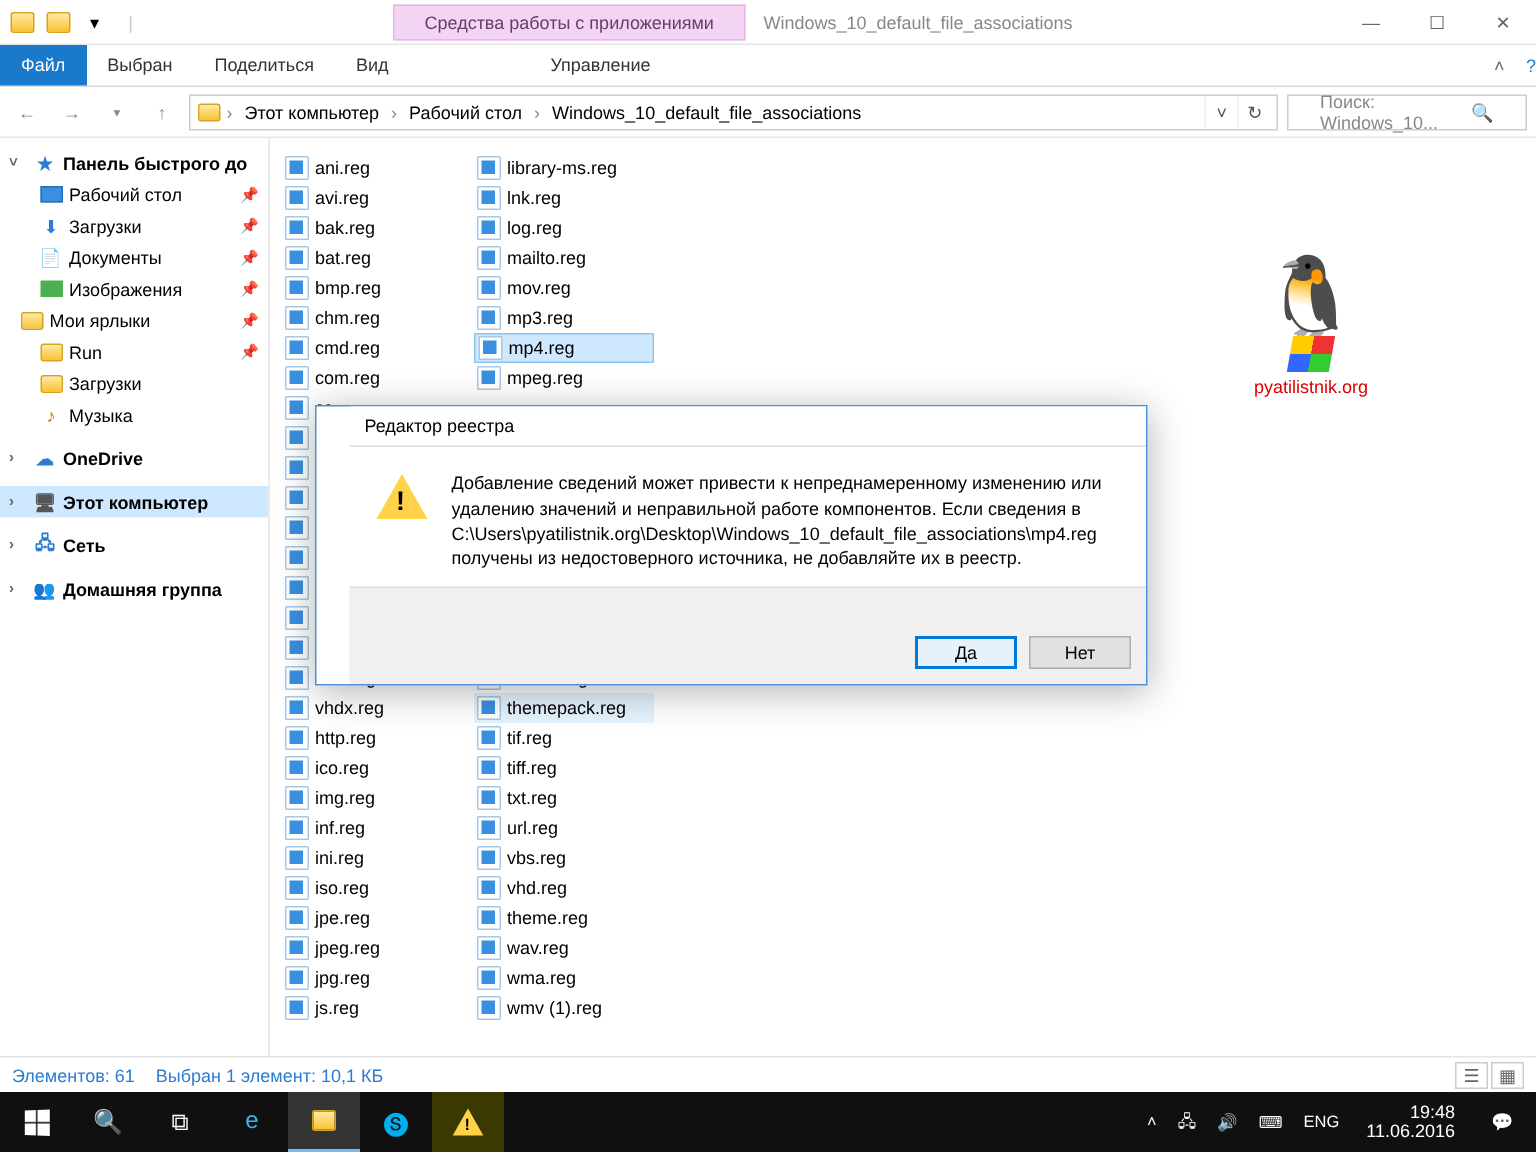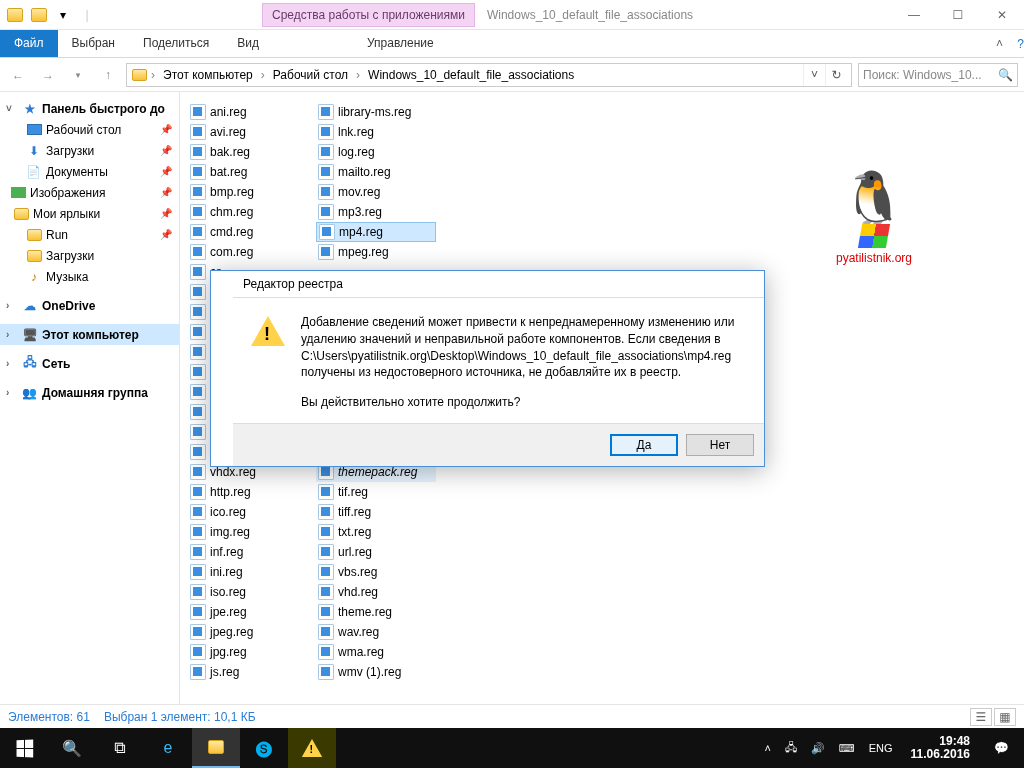--- a/index.html
+++ b/index.html
@@ -2,40 +2,40 @@
 <html><head>
 <meta charset="utf-8">
 <style>
 * { margin: 0; padding: 0; box-sizing: border-box; font-family: "Segoe UI", Tahoma, sans-serif; font-size: 12px; }
 body { width: 1024px; height: 768px; overflow: hidden; background: #fff; position: relative; }
 
 .titlebar { height: 30px; display: flex; align-items: center; background: #fff; border-bottom: 1px solid #e5e5e5; }
 .titlebar .qat { display: flex; align-items: center; padding: 0 4px; gap: 2px; }
 .qat-btn { width: 22px; height: 22px; display: flex; align-items: center; justify-content: center; }
 .folder-ico { width: 16px; height: 14px; background: linear-gradient(#ffe9a6,#f9c232); border: 1px solid #d6a420; border-radius: 2px; }
-.titlebar .contexttab { margin-left: 160px; background: #f3d4f3; padding: 4px 9px; color: #6a3a6a; border: 1px solid #e6b4e6; }
+.titlebar .contexttab { margin-left: 160px; background: #f3d4f3; padding: 4px 20px; color: #6a3a6a; border: 1px solid #e6b4e6; }
 .titlebar .wtitle { margin-left: 12px; color: #888; }
 .titlebar .winbtns { margin-left: auto; display: flex; }
 .winbtn { width: 44px; height: 30px; display: flex; align-items: center; justify-content: center; color: #666; }
 
 .ribbon-tabs { height: 28px; display: flex; align-items: stretch; border-bottom: 1px solid #d8d8d8; }
 .ribbon-tab { padding: 6px 14px; color: #333; }
 .ribbon-tab.file { background: #1979ca; color: #fff; }
 .ribbon-tab.context { margin-left: 80px; }
 .ribbon-help { margin-left: auto; width: 28px; display:flex; align-items:center; justify-content:center; color:#1979ca; }
 .ribbon-help .chev { width:28px; color:#666; }
 
 .addrbar { height: 34px; display: flex; align-items: center; gap: 6px; padding: 4px 6px; border-bottom: 1px solid #e5e5e5; }
 .navbtn { width: 24px; height: 24px; display:flex; align-items:center; justify-content:center; color:#888; border-radius:2px; }
 .addrbox { flex: 1; height: 24px; border: 1px solid #ccc; display:flex; align-items:center; padding: 0 4px; gap:4px; }
 .crumb { padding: 2px 4px; }
 .crumb-sep { color:#888; }
 .addr-right { display:flex; }
 .addr-rbtn { width:22px; height:22px; display:flex; align-items:center; justify-content:center; color:#555; border-left:1px solid #eee; }
-.searchbox { width: 160px; height: 24px; border: 1px solid #ccc; display:flex; align-items:center; padding: 0 4px; color:#888; }
+.searchbox { width: 160px; height: 24px; border: 1px solid #ccc; display:flex; align-items:center; padding: 0 21px; color:#888; }
 .searchbox .sicon { margin-left:auto; }
 
 .body { display:flex; height: calc(768px - 30px - 28px - 34px - 24px - 40px); }
 .nav { width: 180px; border-right: 1px solid #e5e5e5; overflow:hidden; padding: 6px 0; }
 .nav-item { display:flex; align-items:center; height: 21px; padding-left: 6px; gap:4px; }
 .nav-item.sel { background: #cde8ff; }
 .nav-item .chev { width:12px; color:#666; font-size:10px; }
 .nav-item .pin { margin-left:auto; margin-right:6px; color:#777; font-size:10px; }
 .nav-group { font-weight:600; }
 .nav-icon { width:16px; height:16px; display:inline-flex; align-items:center; justify-content:center; }
@@ -64,34 +64,34 @@
 
 .dialog { position:absolute; left:210px; top:270px; width:555px; background:#fff; border:1px solid #4a90d9; box-shadow: 0 4px 24px rgba(0,0,0,0.3); z-index:50;padding-left:22px; }
 .dialog .dtitle { background:#fff; padding:6px 10px; border-bottom:1px solid #ddd; }
 .dialog .dbody { display:flex; padding: 16px 18px 10px; gap: 16px; }
 .dialog .dicon { width:34px; height:34px; flex:none; display:flex; align-items:center; justify-content:center; }
 .tri { width:0; height:0; border-left:17px solid transparent; border-right:17px solid transparent; border-bottom:30px solid #ffd24a; position:relative; }
 .tri::after { content:"!"; position:absolute; left:-4px; top:8px; font-weight:bold; font-size:18px; color:#000; }
 .dialog .dmsg { line-height:1.4; }
 .dialog .dq { padding: 4px 18px 14px 68px; }
 .dialog .dbtns { background:#f0f0f0; padding:10px; display:flex; justify-content:flex-end; gap:8px; border-top:1px solid #ddd; }
-.dbtn { min-width:68px; height:22px; border:1px solid #adadad; background:#e1e1e1; display:flex; align-items:center; justify-content:center; }
+.dbtn { min-width:68px; height:22px; border:1px solid #adadad; background:#e1e1e1; display:flex; align-items:center; justify-content:center;margin-top:22px; }
 .dbtn.default { border:2px solid #0078d7; background:#e5f1fb; }
 
 .statusbar { height:24px; border-top:1px solid #e5e5e5; display:flex; align-items:center; padding:0 8px; color:#2b7cd3; gap:14px; }
 .statusbar .viewbtns { margin-left:auto; display:flex; gap:2px; }
 .viewbtn { width:22px; height:18px; border:1px solid #ccc; display:flex; align-items:center; justify-content:center; color:#666; }
 
 .taskbar { height:40px; background:#101010; display:flex; align-items:center; }
 .tbtn { width:48px; height:40px; display:flex; align-items:center; justify-content:center; color:#fff; font-size:16px; }
 .tbtn.active-task { background:#333; border-bottom:2px solid #76b9ed; }
 .tbtn.highlight { background:#3a3a00; }
 .tray { margin-left:auto; display:flex; align-items:center; color:#fff; gap:6px; padding-right:4px; }
 .tray .t-item { padding: 0 4px; font-size:11px; }
-.tray .clock { text-align:right; line-height:1.1; padding: 0 8px; font-weight: bold; }
+.tray .clock { text-align:right; line-height:1.1; padding: 0 8px; }
 .tray .notif { width:36px; height:40px; display:flex; align-items:center; justify-content:center; }
 .winlogo { display:grid; grid-template-columns:8px 8px; grid-template-rows:8px 8px; gap:1px; transform:perspective(40px) rotateY(-12deg); }
 .winlogo span { background:#fff; }
 </style>
 </head>
 <body>
 
 <div class="titlebar">
   <div class="qat">
     <div class="qat-btn">
@@ -167,21 +167,21 @@
     <div class="nav-item" style="padding-left:26px">
         <span class="nav-icon ico-down">⬇</span>
         <span>Загрузки</span>
         <span class="pin">📌</span>
       </div>
     <div class="nav-item" style="padding-left:26px">
         <span class="nav-icon">📄</span>
         <span>Документы</span>
         <span class="pin">📌</span>
       </div>
-    <div class="nav-item" style="padding-left:10px">
+    <div class="nav-item" style="padding-left:26px">
         <span class="nav-icon">
           <span class="ico-pic"></span>
         </span>
         <span>Изображения</span>
         <span class="pin">📌</span>
       </div>
     <div class="nav-item" style="padding-left:13px">
         <span class="nav-icon">
           <span class="ico-folder"></span>
         </span>
@@ -389,21 +389,21 @@
         <div class="file-item"></div>
         <div class="file-item"></div>
         <div class="file-item"></div>
         <div class="file-item"></div>
         <div class="file-item"></div>
         <div class="file-item"></div>
         <div class="file-item">
           <span class="reg-icon"></span>
           <span>theme.reg</span>
         </div>
-        <div class="file-item" style="background: rgb(229, 243, 255); font-style: italic;">
+        <div class="file-item" style="background: rgb(229, 243, 255);">
           <span class="reg-icon"></span>
           <span>themepack.reg</span>
         </div>
         <div class="file-item">
           <span class="reg-icon"></span>
           <span>tif.reg</span>
         </div>
         <div class="file-item">
           <span class="reg-icon"></span>
           <span>tiff.reg</span>
@@ -459,21 +459,20 @@
 </div>
 
 <div class="dialog">
   <div class="dtitle">Редактор реестра</div>
   <div class="dbody">
     <div class="dicon">
         <div class="tri"></div>
       </div>
     <div class="dmsg">Добавление сведений может привести к непреднамеренному изменению или удалению значений и неправильной работе компонентов. Если сведения в C:\Users\pyatilistnik.org\Desktop\Windows_10_default_file_associations\mp4.reg получены из недостоверного источника, не добавляйте их в реестр.</div>
   </div>
-  <div class="dq">Вы действительно хотите продолжить?</div>
   <div class="dbtns">
     <div class="dbtn default">Да</div>
     <div class="dbtn">Нет</div>
   </div>
 </div>
 
 <div class="taskbar">
   <div class="tbtn">
       <div class="winlogo">
         <span></span>

